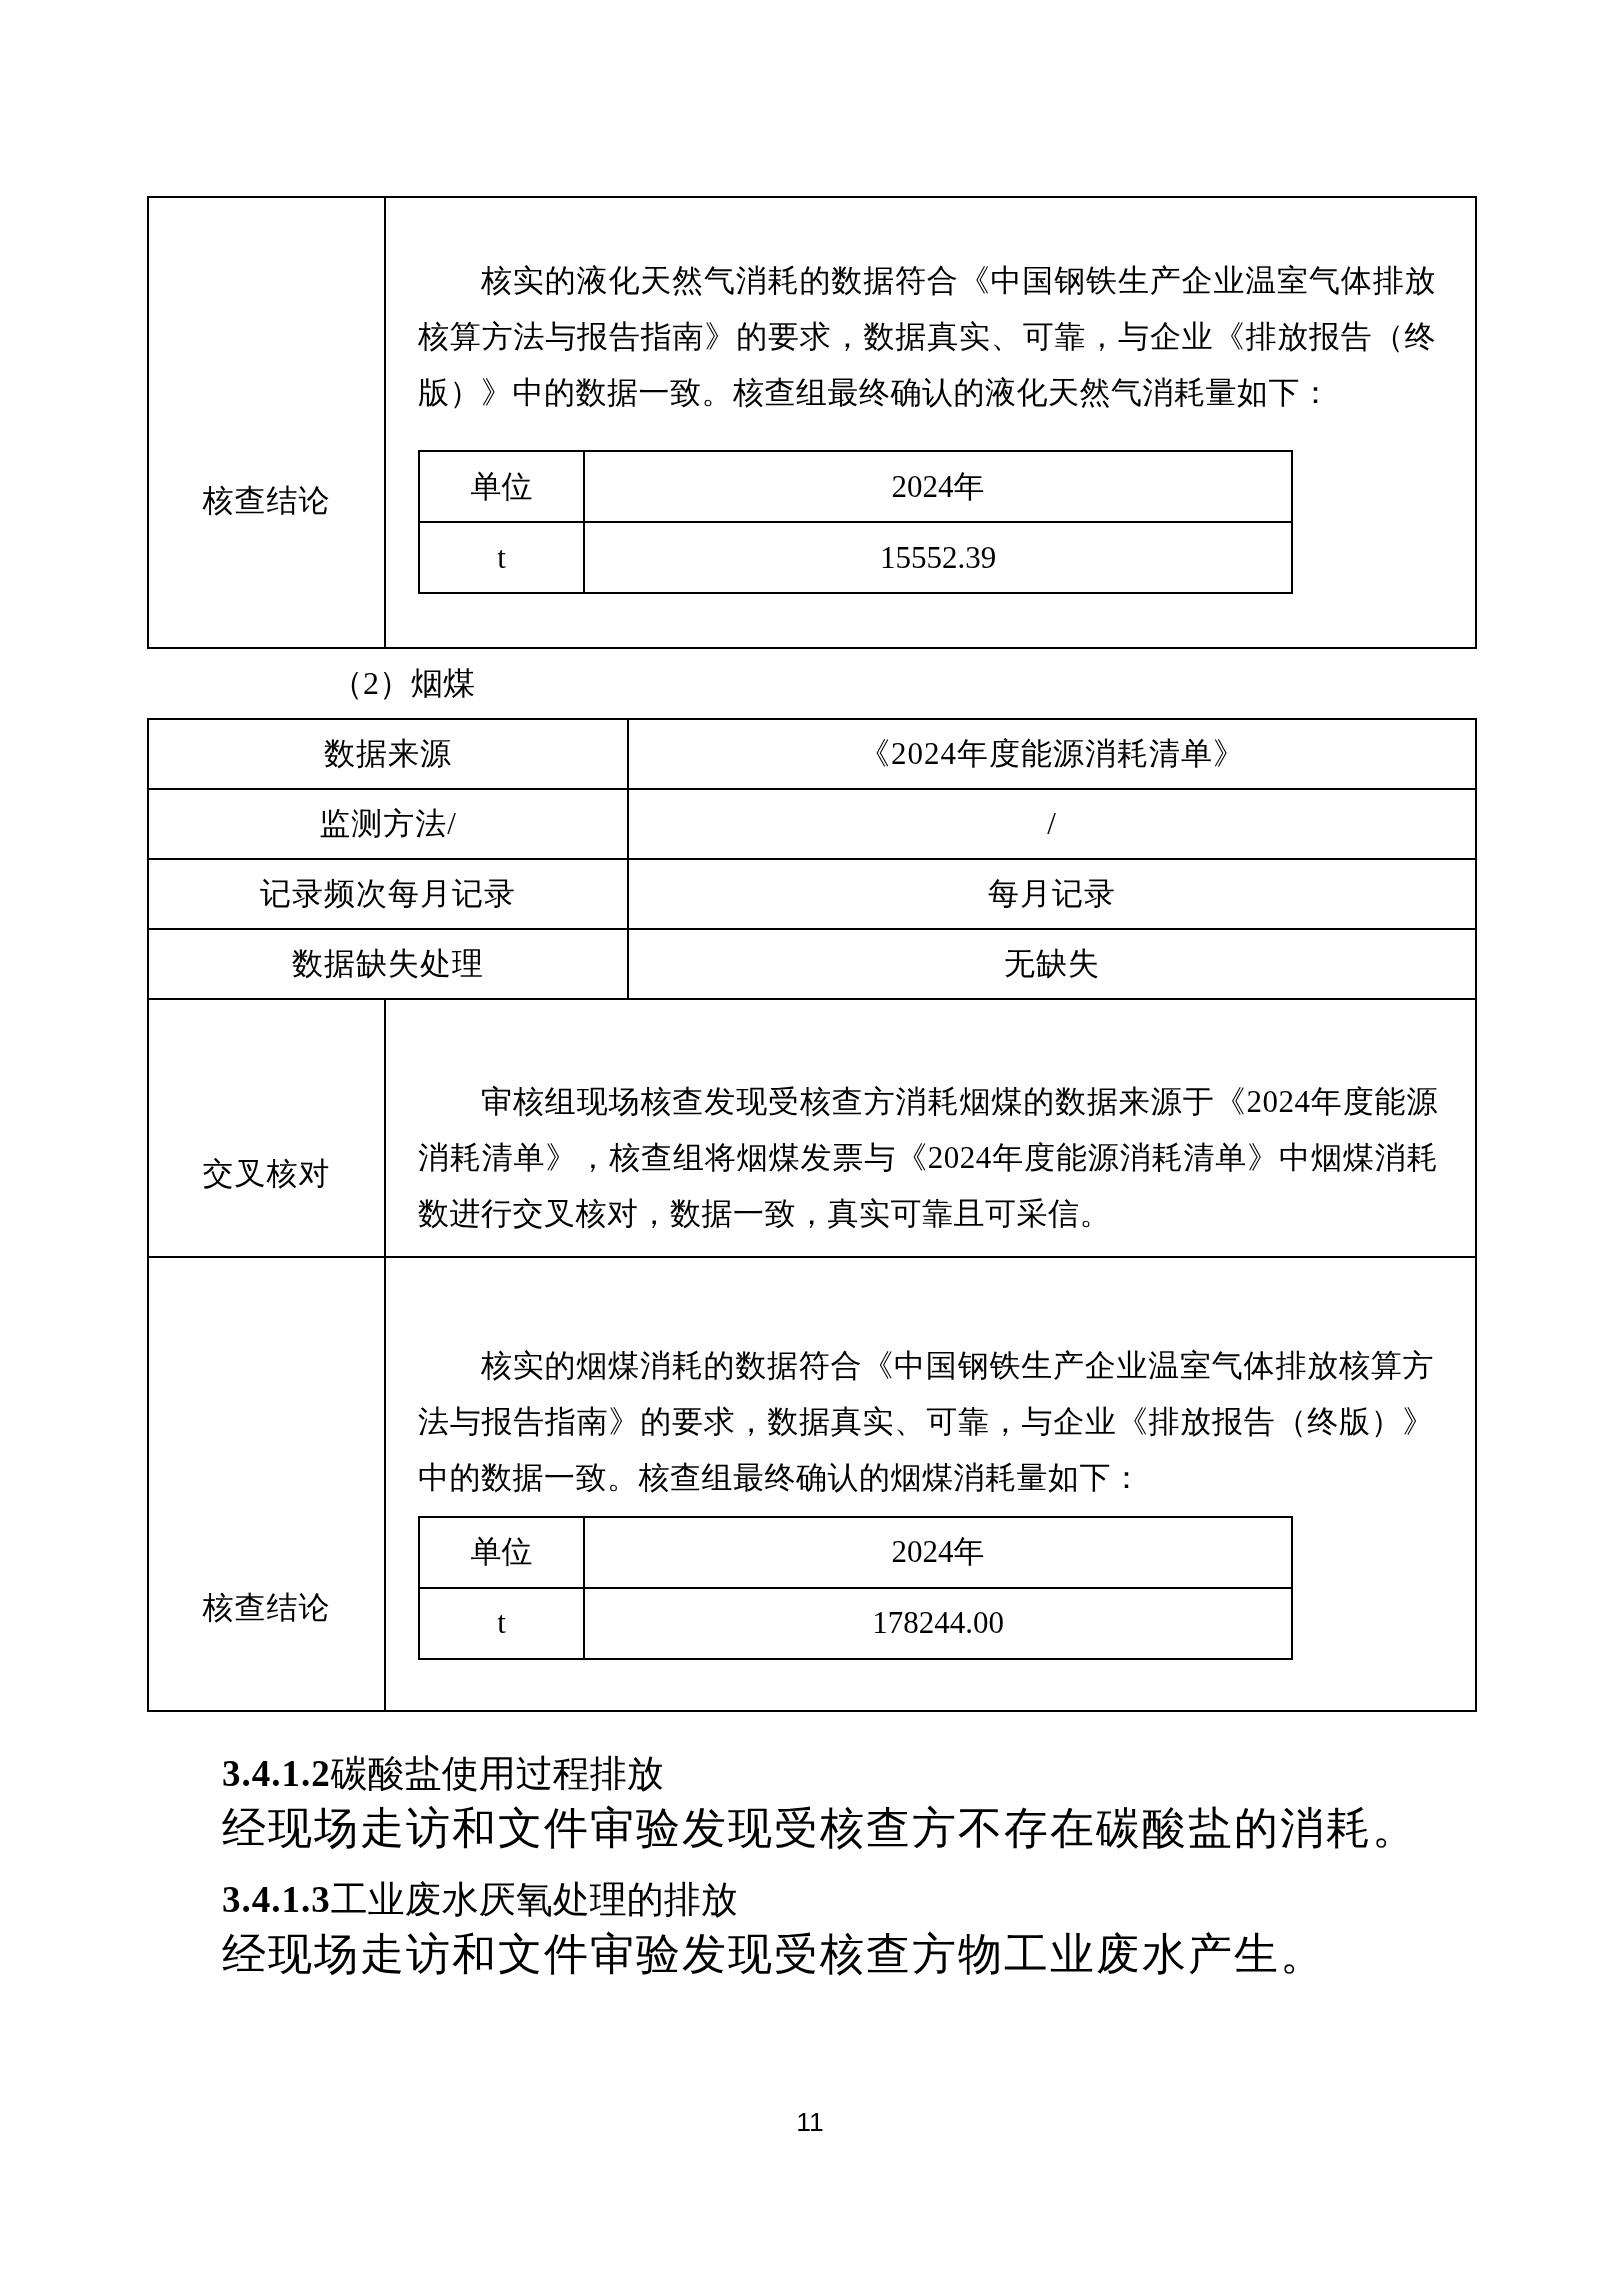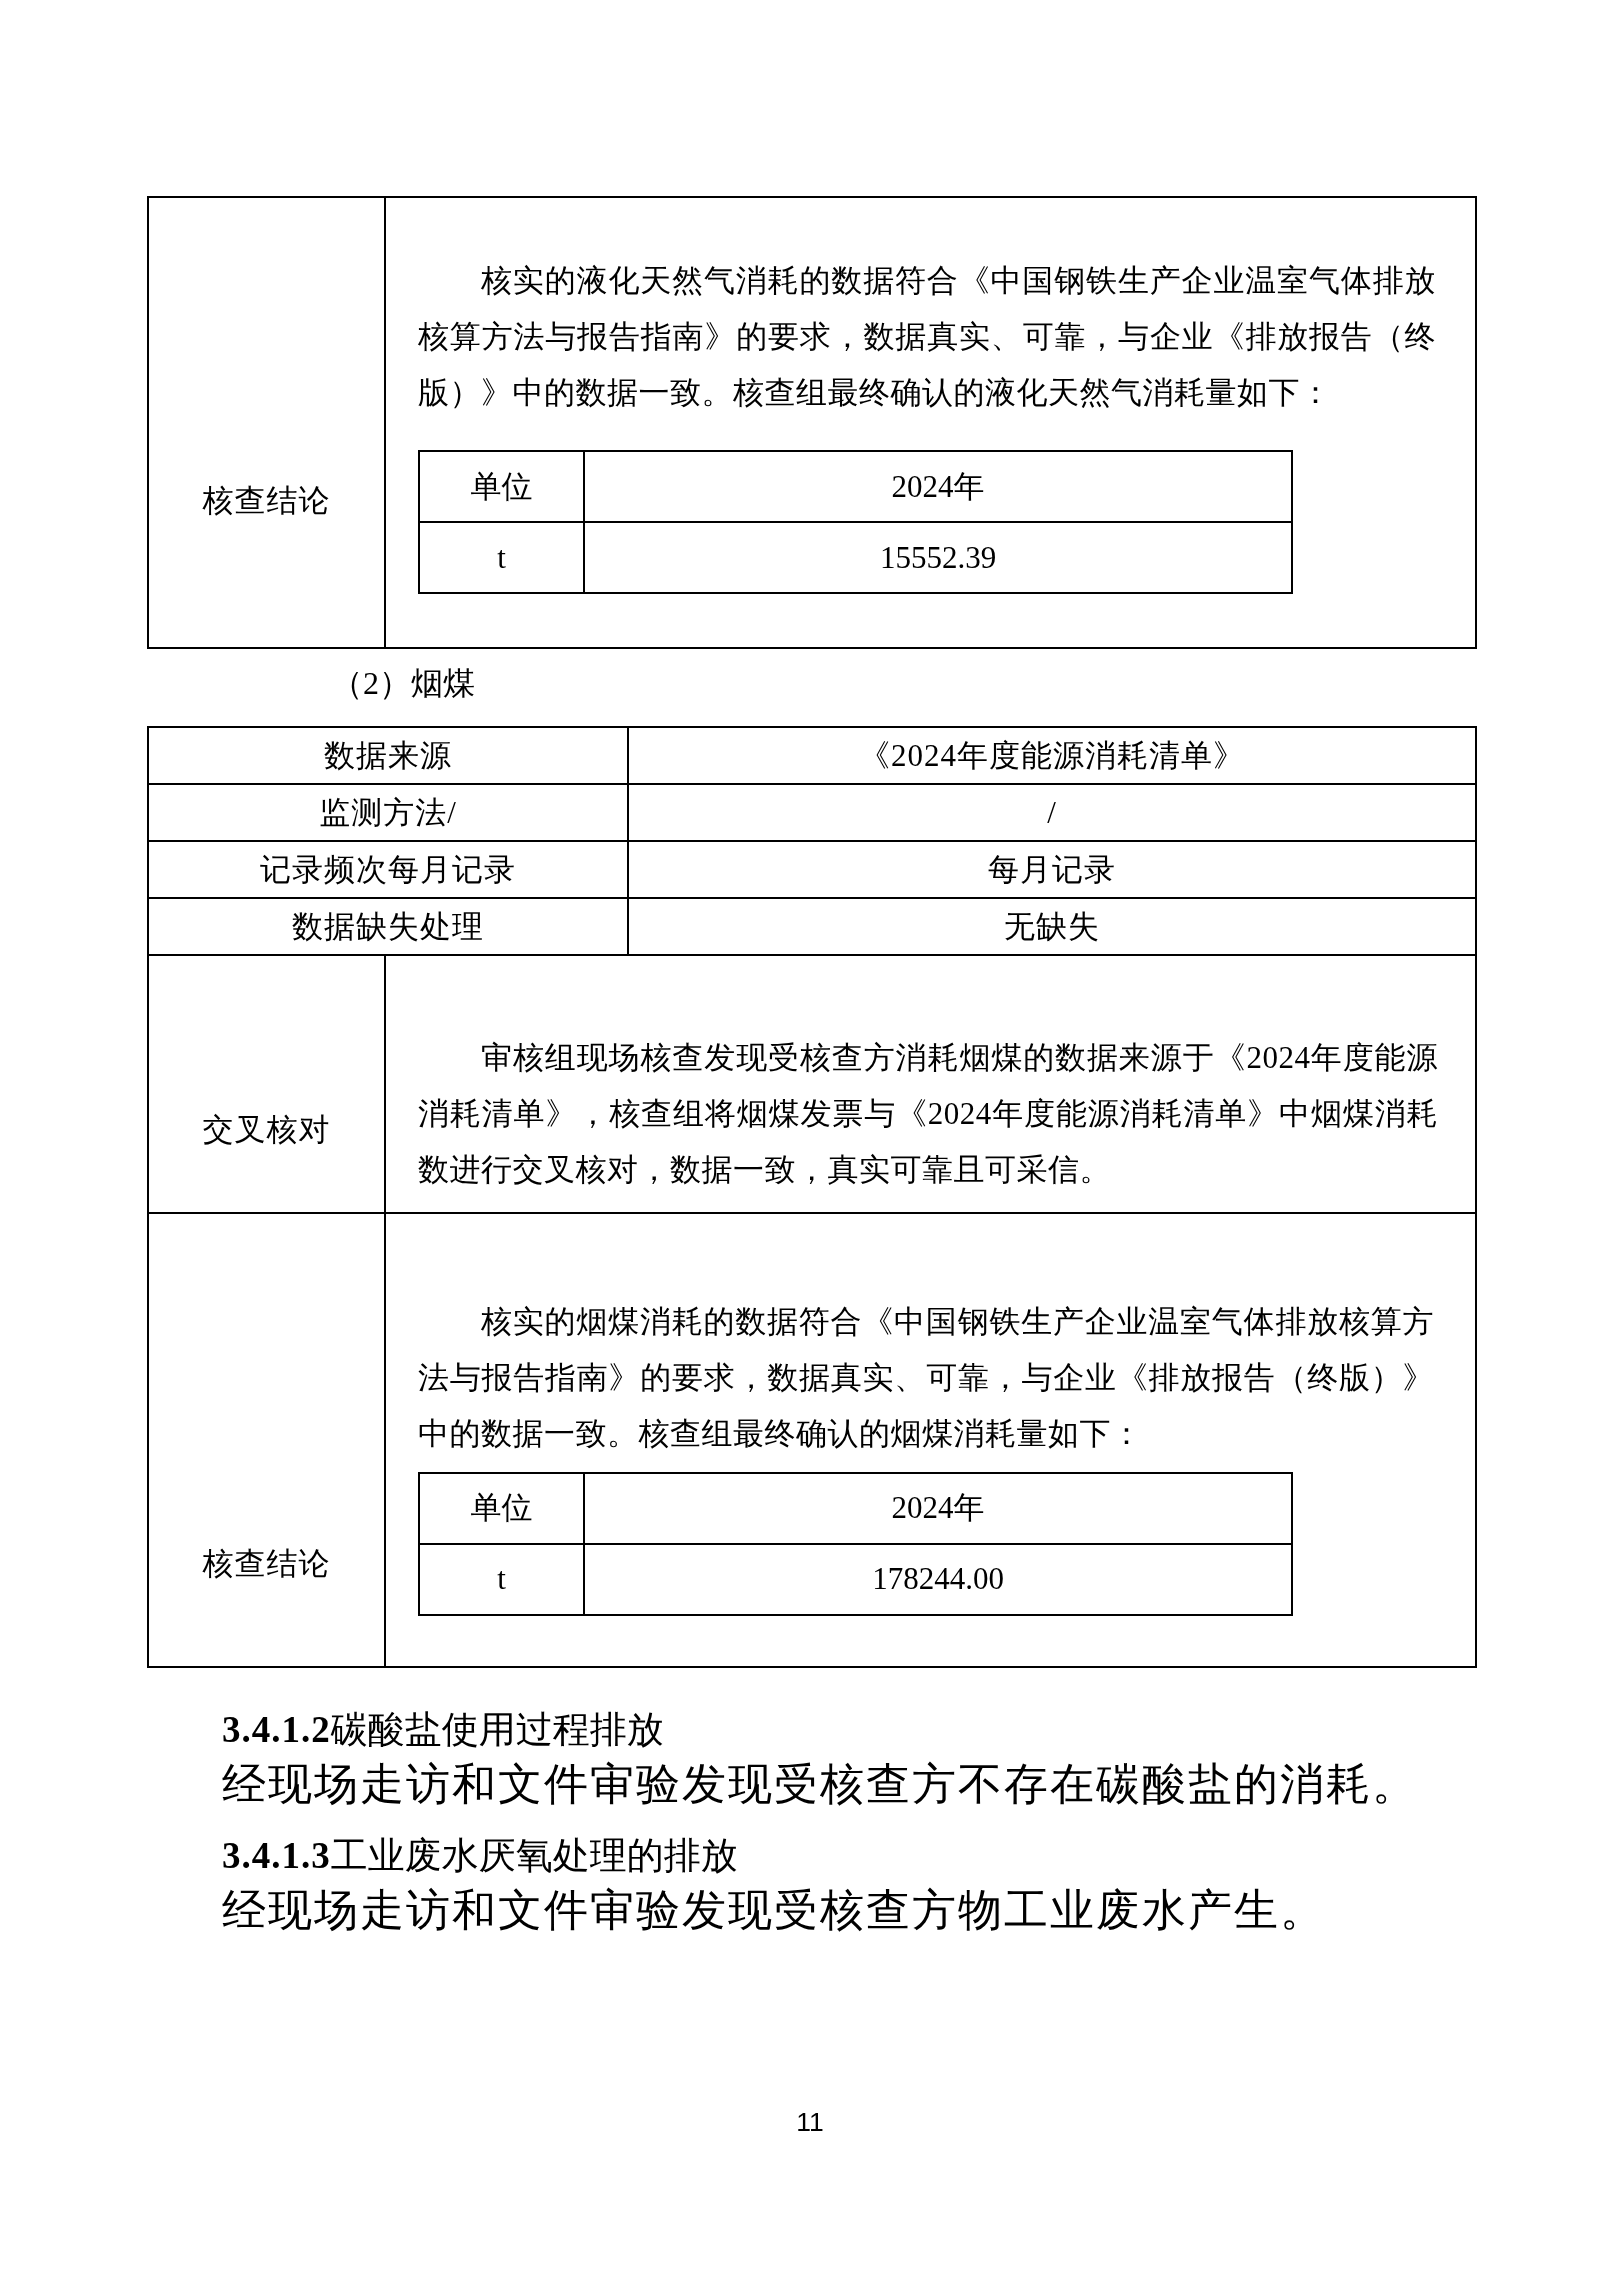--- a/index.html
+++ b/index.html
@@ -40,27 +40,27 @@
   .inner-table td {
     border:2px solid #000;
     text-align:center; vertical-align:middle;
     font-size:31px; height:71px;
   }
   .inner-unit-col { width:165px; }
   .inner-value-col { width:708px; }
 
   
   .sub-heading {
-    height:77px; line-height:69px;
+    height:69px; line-height:69px;
     padding-left:184px;
     font-size:32px;
   }
 
   
-  .info-row { height:57px; }
+  .info-row { height:70px; }
   .info-label, .info-value {
     text-align:center; vertical-align:middle;
     font-size:31px; letter-spacing:1px;
   }
   .cross-row { height:258px; }
   .cross-label-cell {
     vertical-align:top; text-align:center;
     padding-top:157px;
     font-size:31px; line-height:33px; letter-spacing:1px;
   }

